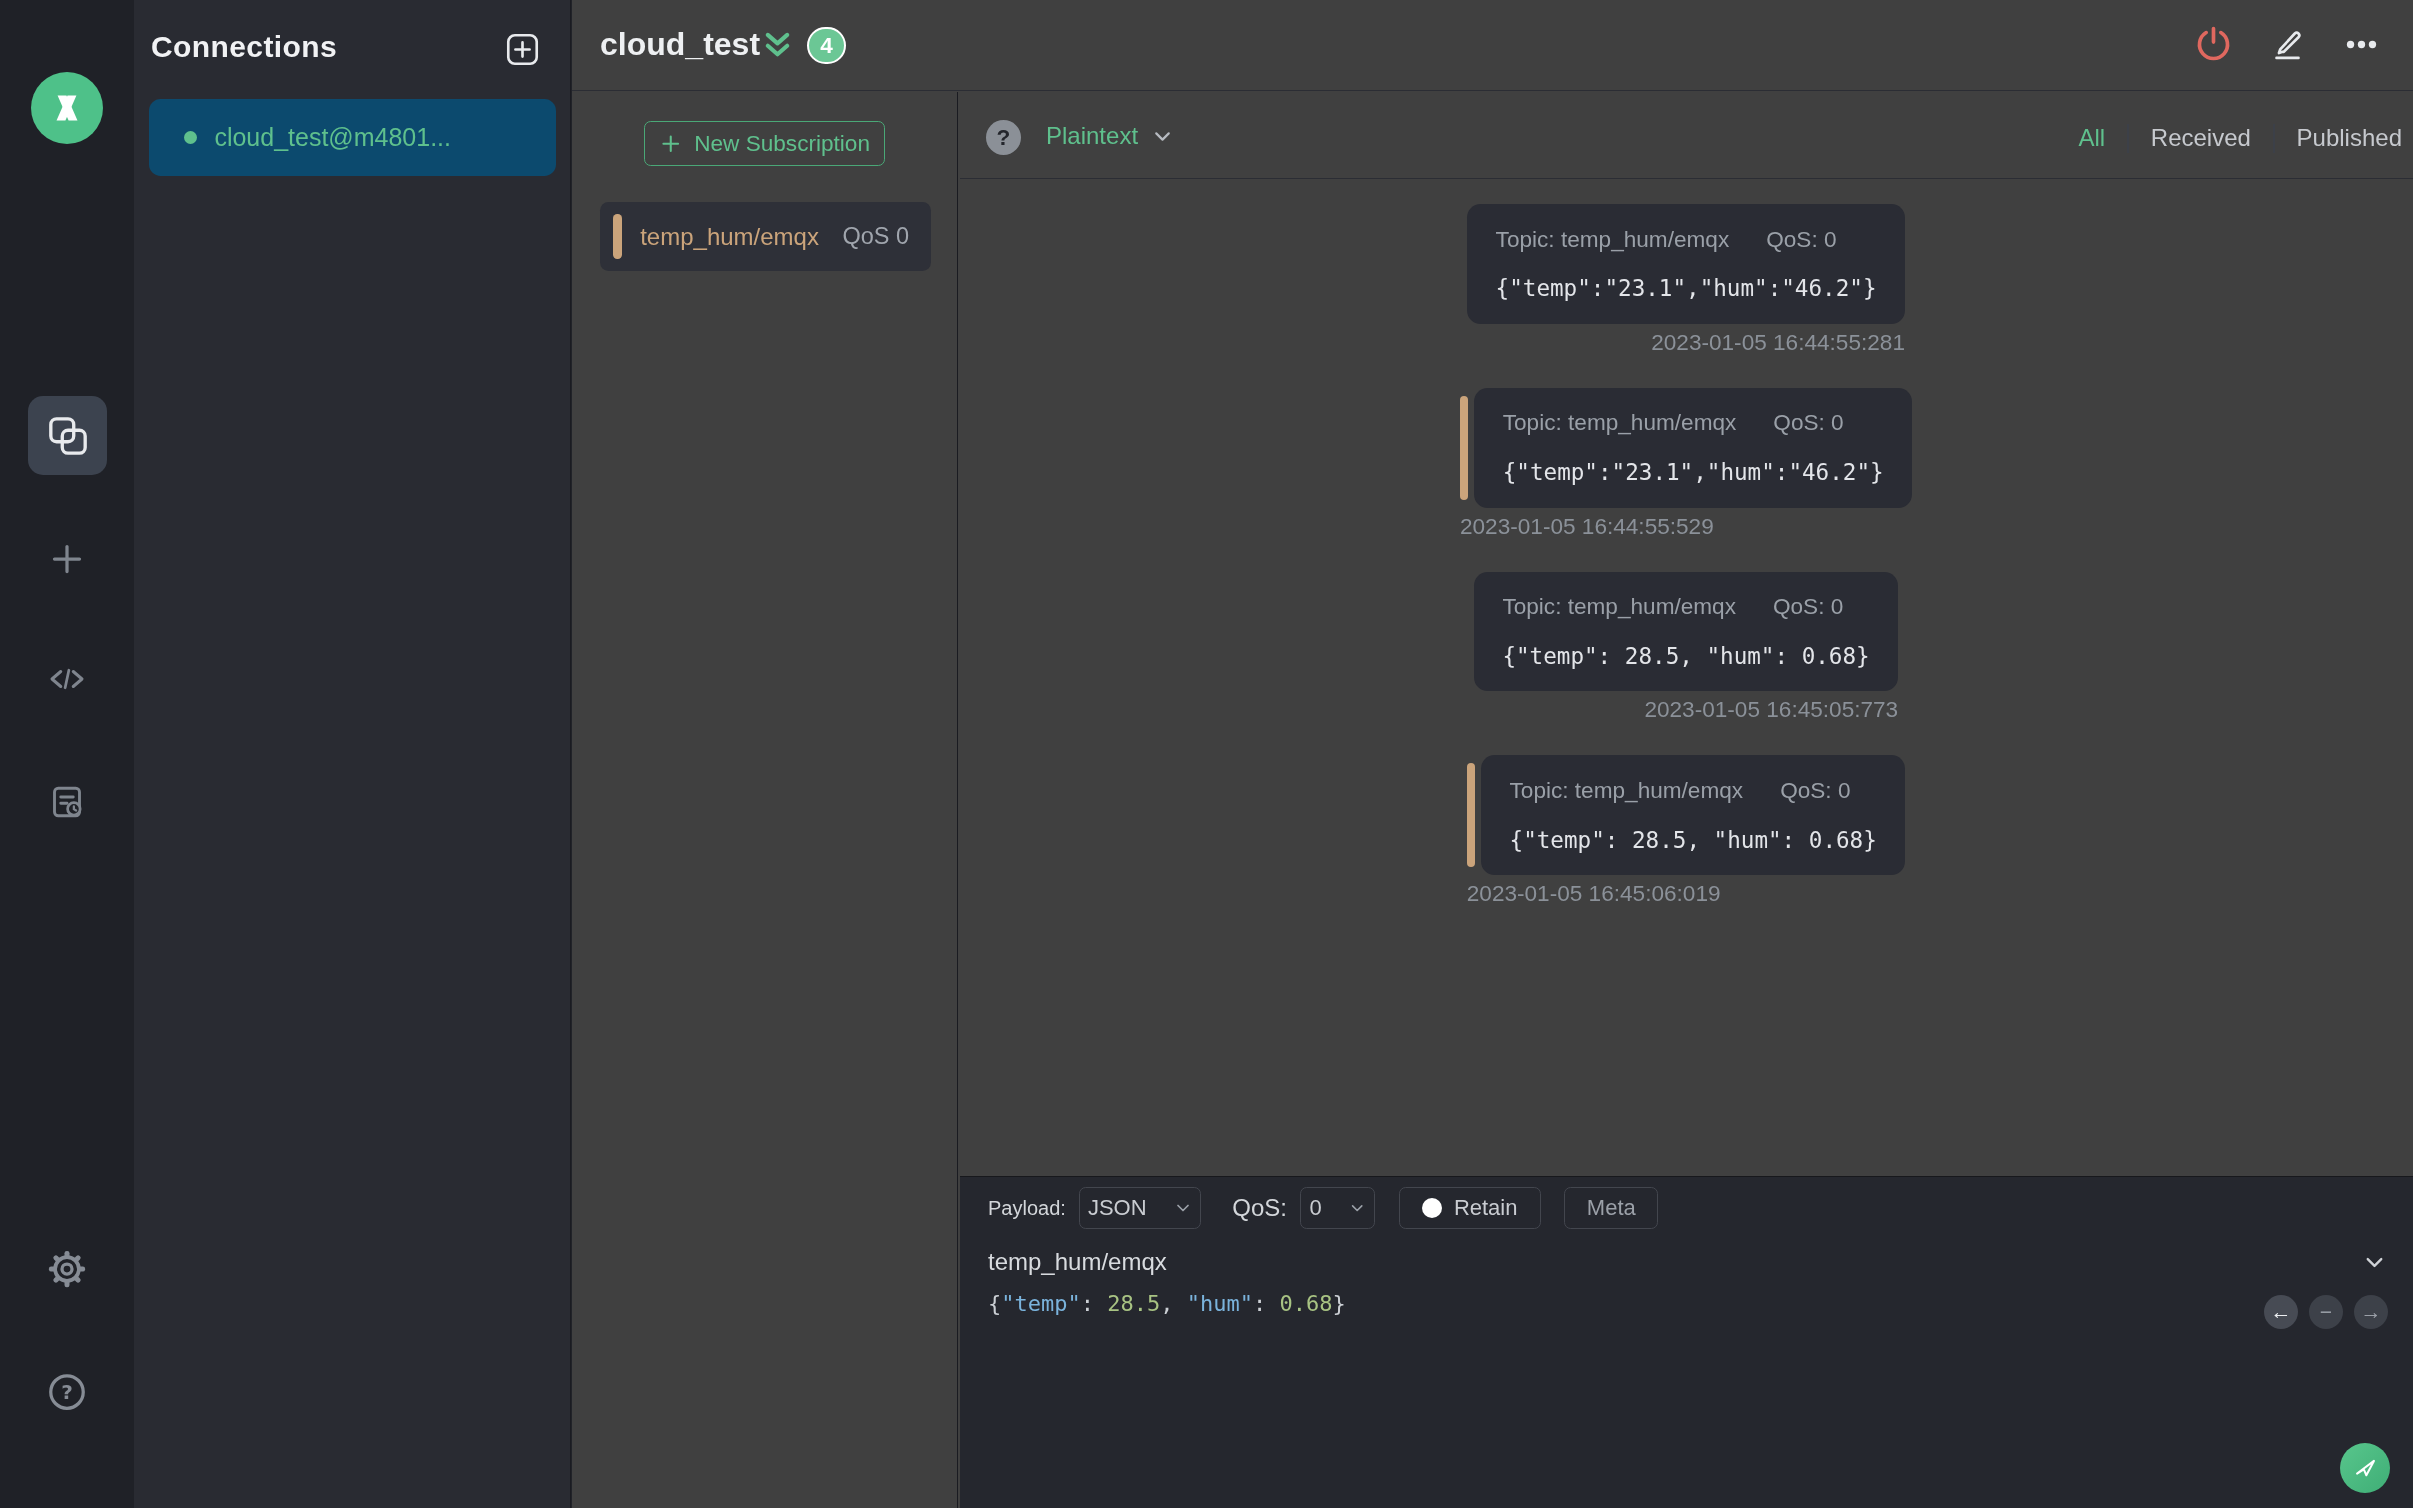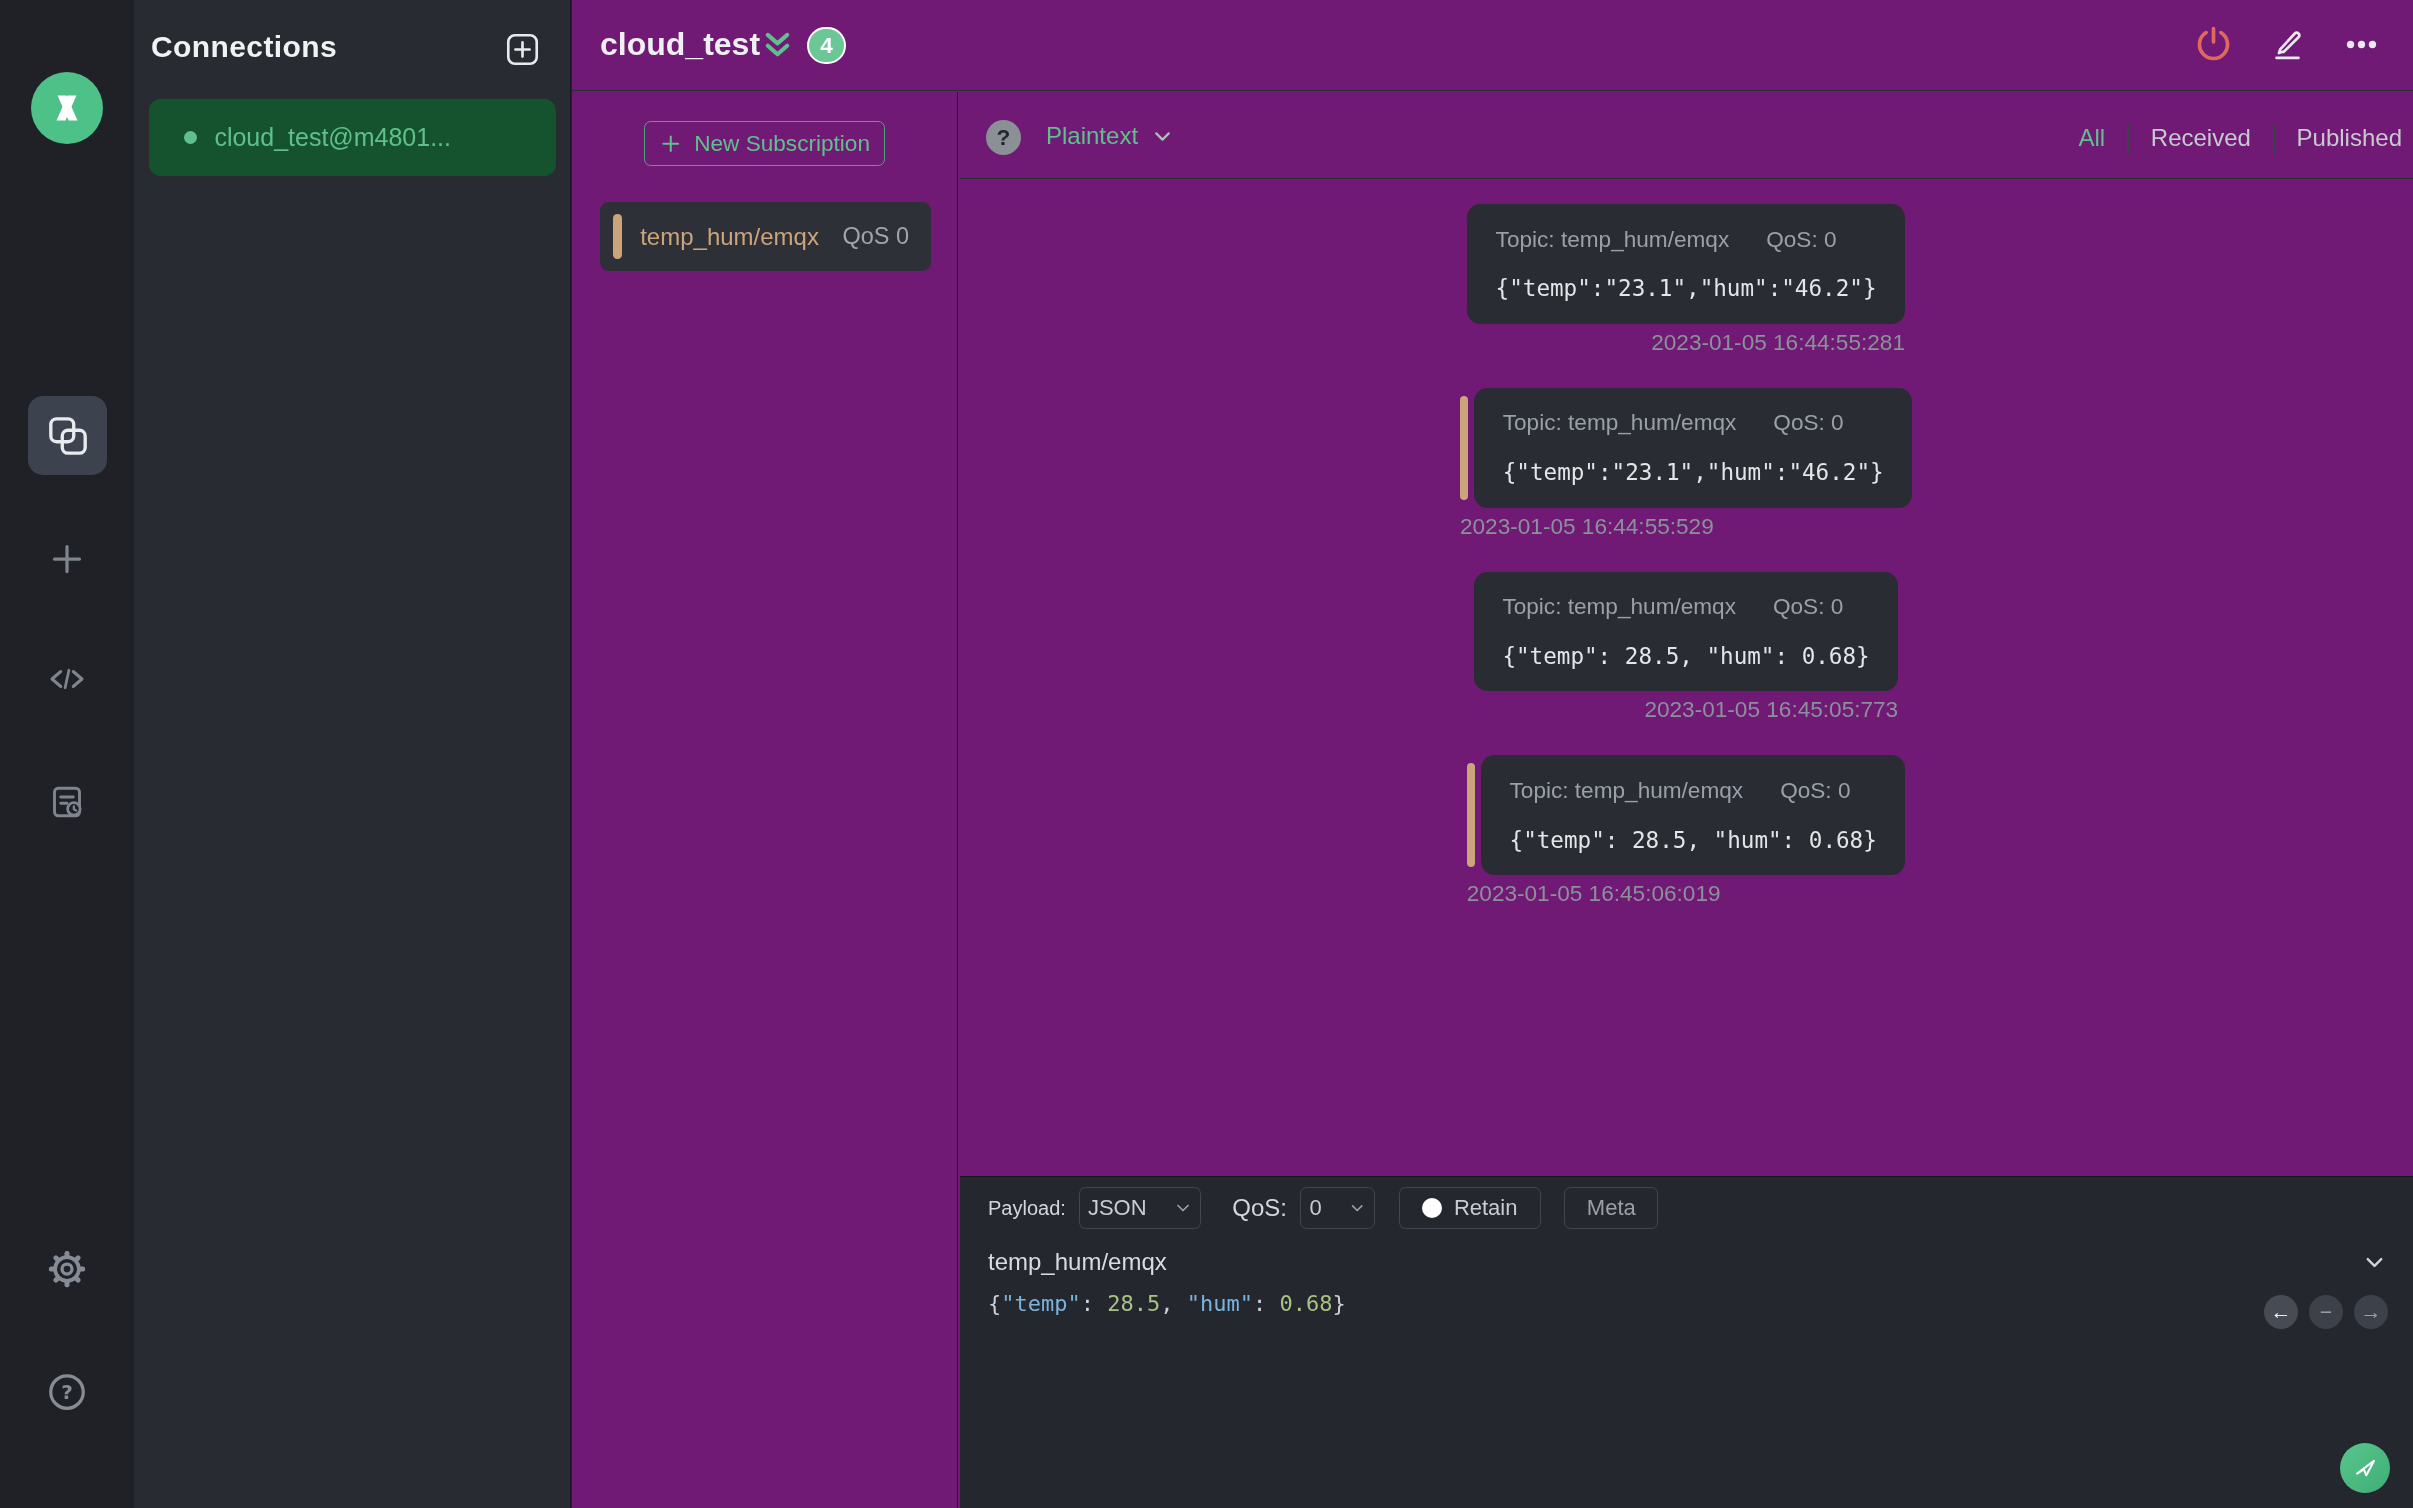--- a/index.html
+++ b/index.html
@@ -16,27 +16,27 @@
           align-items:center; justify-content:center; }
 
   
   .conn-panel { position:absolute; left:134px; top:0; width:437px; height:1508px;
           background:#292b32; border-right:1.7px solid #1a1b21; }
   .conn-title { position:absolute; left:17px; top:30px; font-size:30px; font-weight:bold;
           color:#f1f2f4; letter-spacing:0.4px; }
   .conn-new-btn { position:absolute; right:30px; top:32px; width:35px; height:35px;
           display:flex; align-items:center; justify-content:center; cursor:pointer; }
   .conn-item { position:absolute; left:15px; top:99px; width:407px; height:77px;
-          background:#14532d; border-radius:11.7px; display:flex; align-items:center;
+          background:#0c4a6e; border-radius:11.7px; display:flex; align-items:center;
           padding-left:35px; cursor:pointer; }
   .conn-dot { width:13.4px; height:13.4px; border-radius:50%; background:#5fc08d; margin-right:17px; }
   .conn-name { color:#5fc08d; font-size:25px; }
 
   
-  .main { position:absolute; left:572px; top:0; right:0; height:1508px; background:#701a75; }
+  .main { position:absolute; left:572px; top:0; right:0; height:1508px; background:#404040; }
   .main-header { position:absolute; left:0; right:0; top:0; height:91px;
           border-bottom:1.7px solid #2b2d34; }
   .main-title { position:absolute; left:28px; top:26px; font-size:32px; font-weight:bold; color:#eef0f2; }
   .hdr-dblchevron { position:absolute; left:186px; top:30px; }
   .hdr-badge { position:absolute; left:235px; top:27px; min-width:39px; height:37px; padding:0 10px;
           background:#6bc795; border:2.5px solid #ffffff; border-radius:20px; color:#ffffff;
           font-size:22.6px; font-weight:bold; display:flex; align-items:center; justify-content:center; }
   .hdr-icons { position:absolute; right:32px; top:25px; display:flex; gap:35px; align-items:center; }
   .hdr-icons > div { width:39px; height:39px; display:flex; align-items:center; justify-content:center; cursor:pointer; }
 

